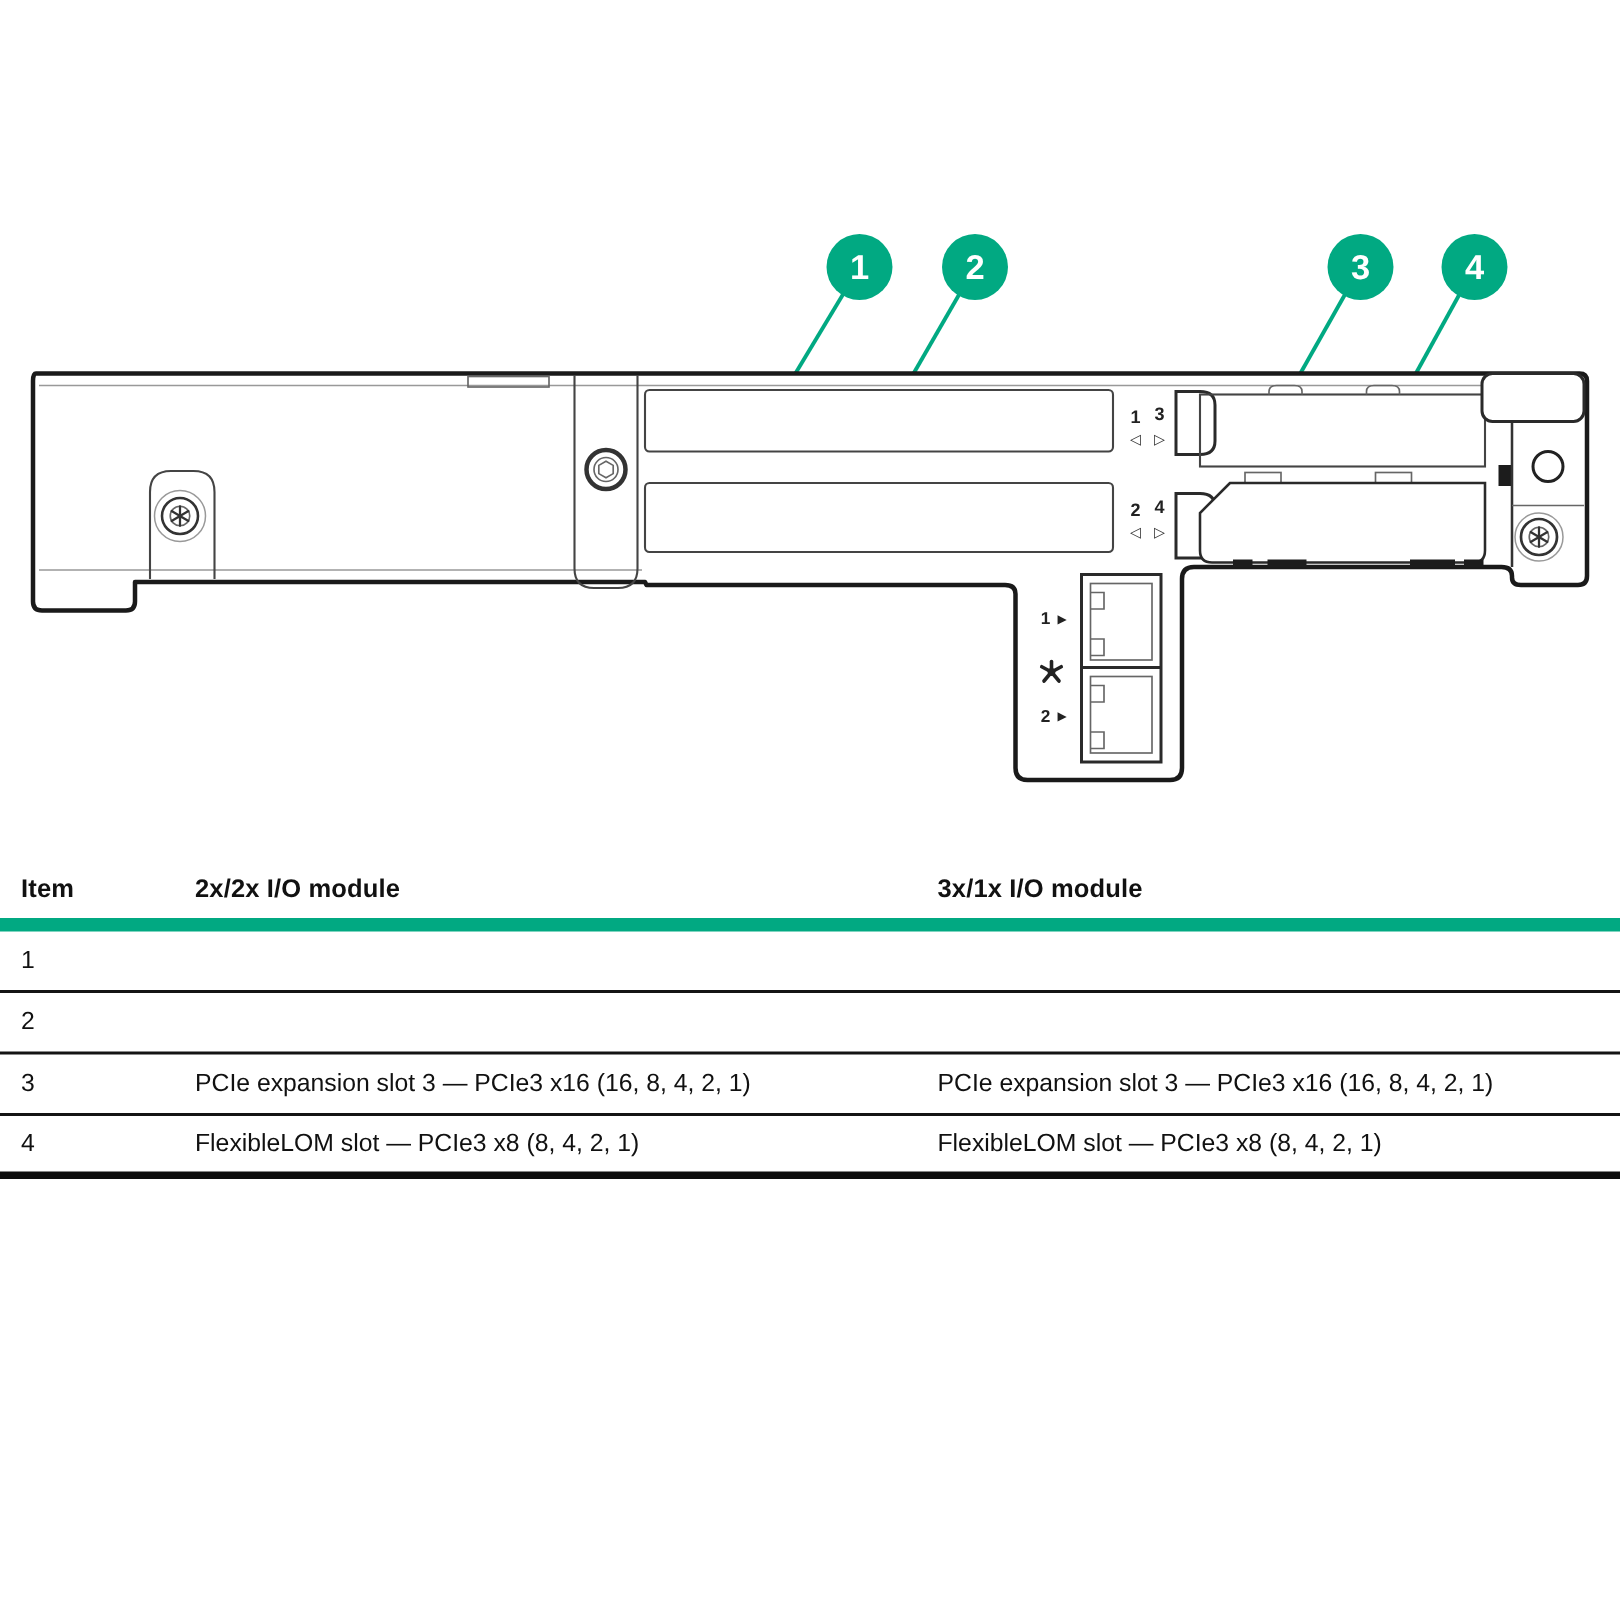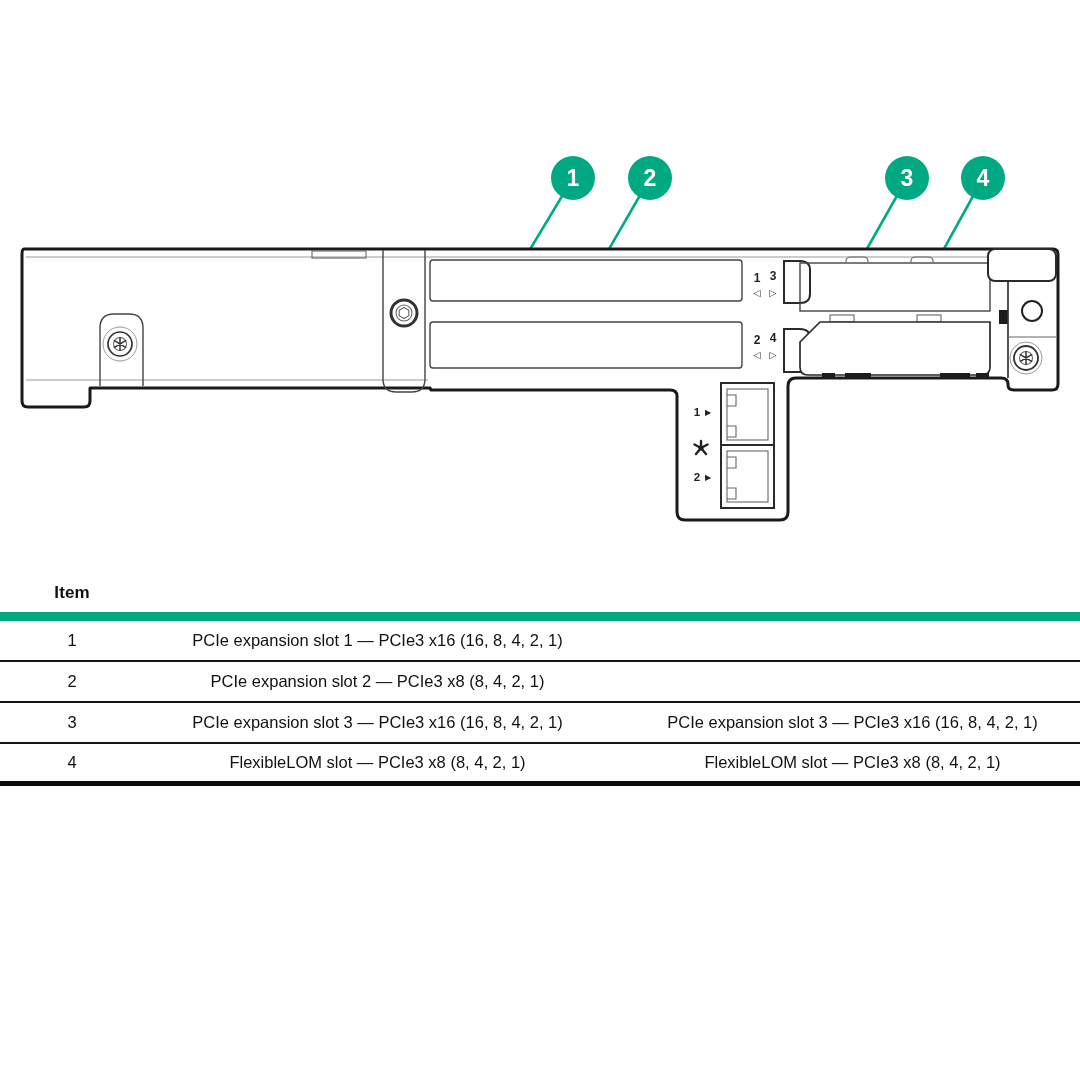--- a/index.html
+++ b/index.html
@@ -17,21 +17,21 @@
   .faint { fill:none; stroke:#999; stroke-width:1; }
   .callout-circle { fill:#01A982; }
   .callout-num { fill:#ffffff; font-size:23px; font-weight:bold; text-anchor:middle; }
   .ind-num { fill:#222; font-size:12px; font-weight:bold; text-anchor:middle; }
   .ind-arrow { fill:#333; font-size:9.5px; text-anchor:middle; }
   .port-num { fill:#222; font-size:11.5px; font-weight:bold; text-anchor:middle; }
   .port-arrow { fill:#222; font-size:8px; text-anchor:middle; }
   .screwstar { stroke:#333; stroke-width:1.5; stroke-linecap:round; }
   .darkfill { fill:#1c1c1c; }
   
-  #spec-table { position:absolute; top:570px; left:0; width:1080px; color:#111;text-align:center; }
+  #spec-table { position:absolute; top:570px; left:0; width:1080px; color:#111; }
   .thead { display:grid; grid-template-columns:116px 495px 1fr; padding-left:14px; height:42px; }
   .thead span { align-self:end; padding-bottom:9px; font-weight:bold; font-size:17px; letter-spacing:0.1px; }
   .greenbar { height:9px; background:#01A982; }
   .trow { display:grid; grid-template-columns:116px 495px 1fr; padding-left:14px;
           height:39px; align-items:center; border-bottom:2px solid #141414; font-size:16.5px; }
   .trow:last-child { border-bottom:5px solid #0d0d0d; height:37px; }
 </style>
 </head>
 <body>
 
@@ -160,30 +160,30 @@
     </g>
     <g>
       <circle class="callout-circle" cx="983" cy="178" r="22"></circle>
       <text class="callout-num" x="983" y="186">4</text>
     </g>
   </svg>
 
   <div id="spec-table">
     <div class="thead">
       <span>Item</span>
+      <span>2x/2x I/O module</span>
+      <span>3x/1x I/O module</span>
     </div>
     <div class="greenbar"></div>
 
     <div class="trow">
       <span>1</span>
-      <span>PCIe expansion slot 1 — PCIe3 x16 (16, 8, 4, 2, 1)</span>
     </div>
     <div class="trow">
       <span>2</span>
-      <span>PCIe expansion slot 2 — PCIe3 x8 (8, 4, 2, 1)</span>
     </div>
     <div class="trow">
       <span>3</span>
       <span>PCIe expansion slot 3 — PCIe3 x16 (16, 8, 4, 2, 1)</span>
       <span>PCIe expansion slot 3 — PCIe3 x16 (16, 8, 4, 2, 1)</span>
     </div>
     <div class="trow">
       <span>4</span>
       <span>FlexibleLOM slot — PCIe3 x8 (8, 4, 2, 1)</span>
       <span>FlexibleLOM slot — PCIe3 x8 (8, 4, 2, 1)</span>

